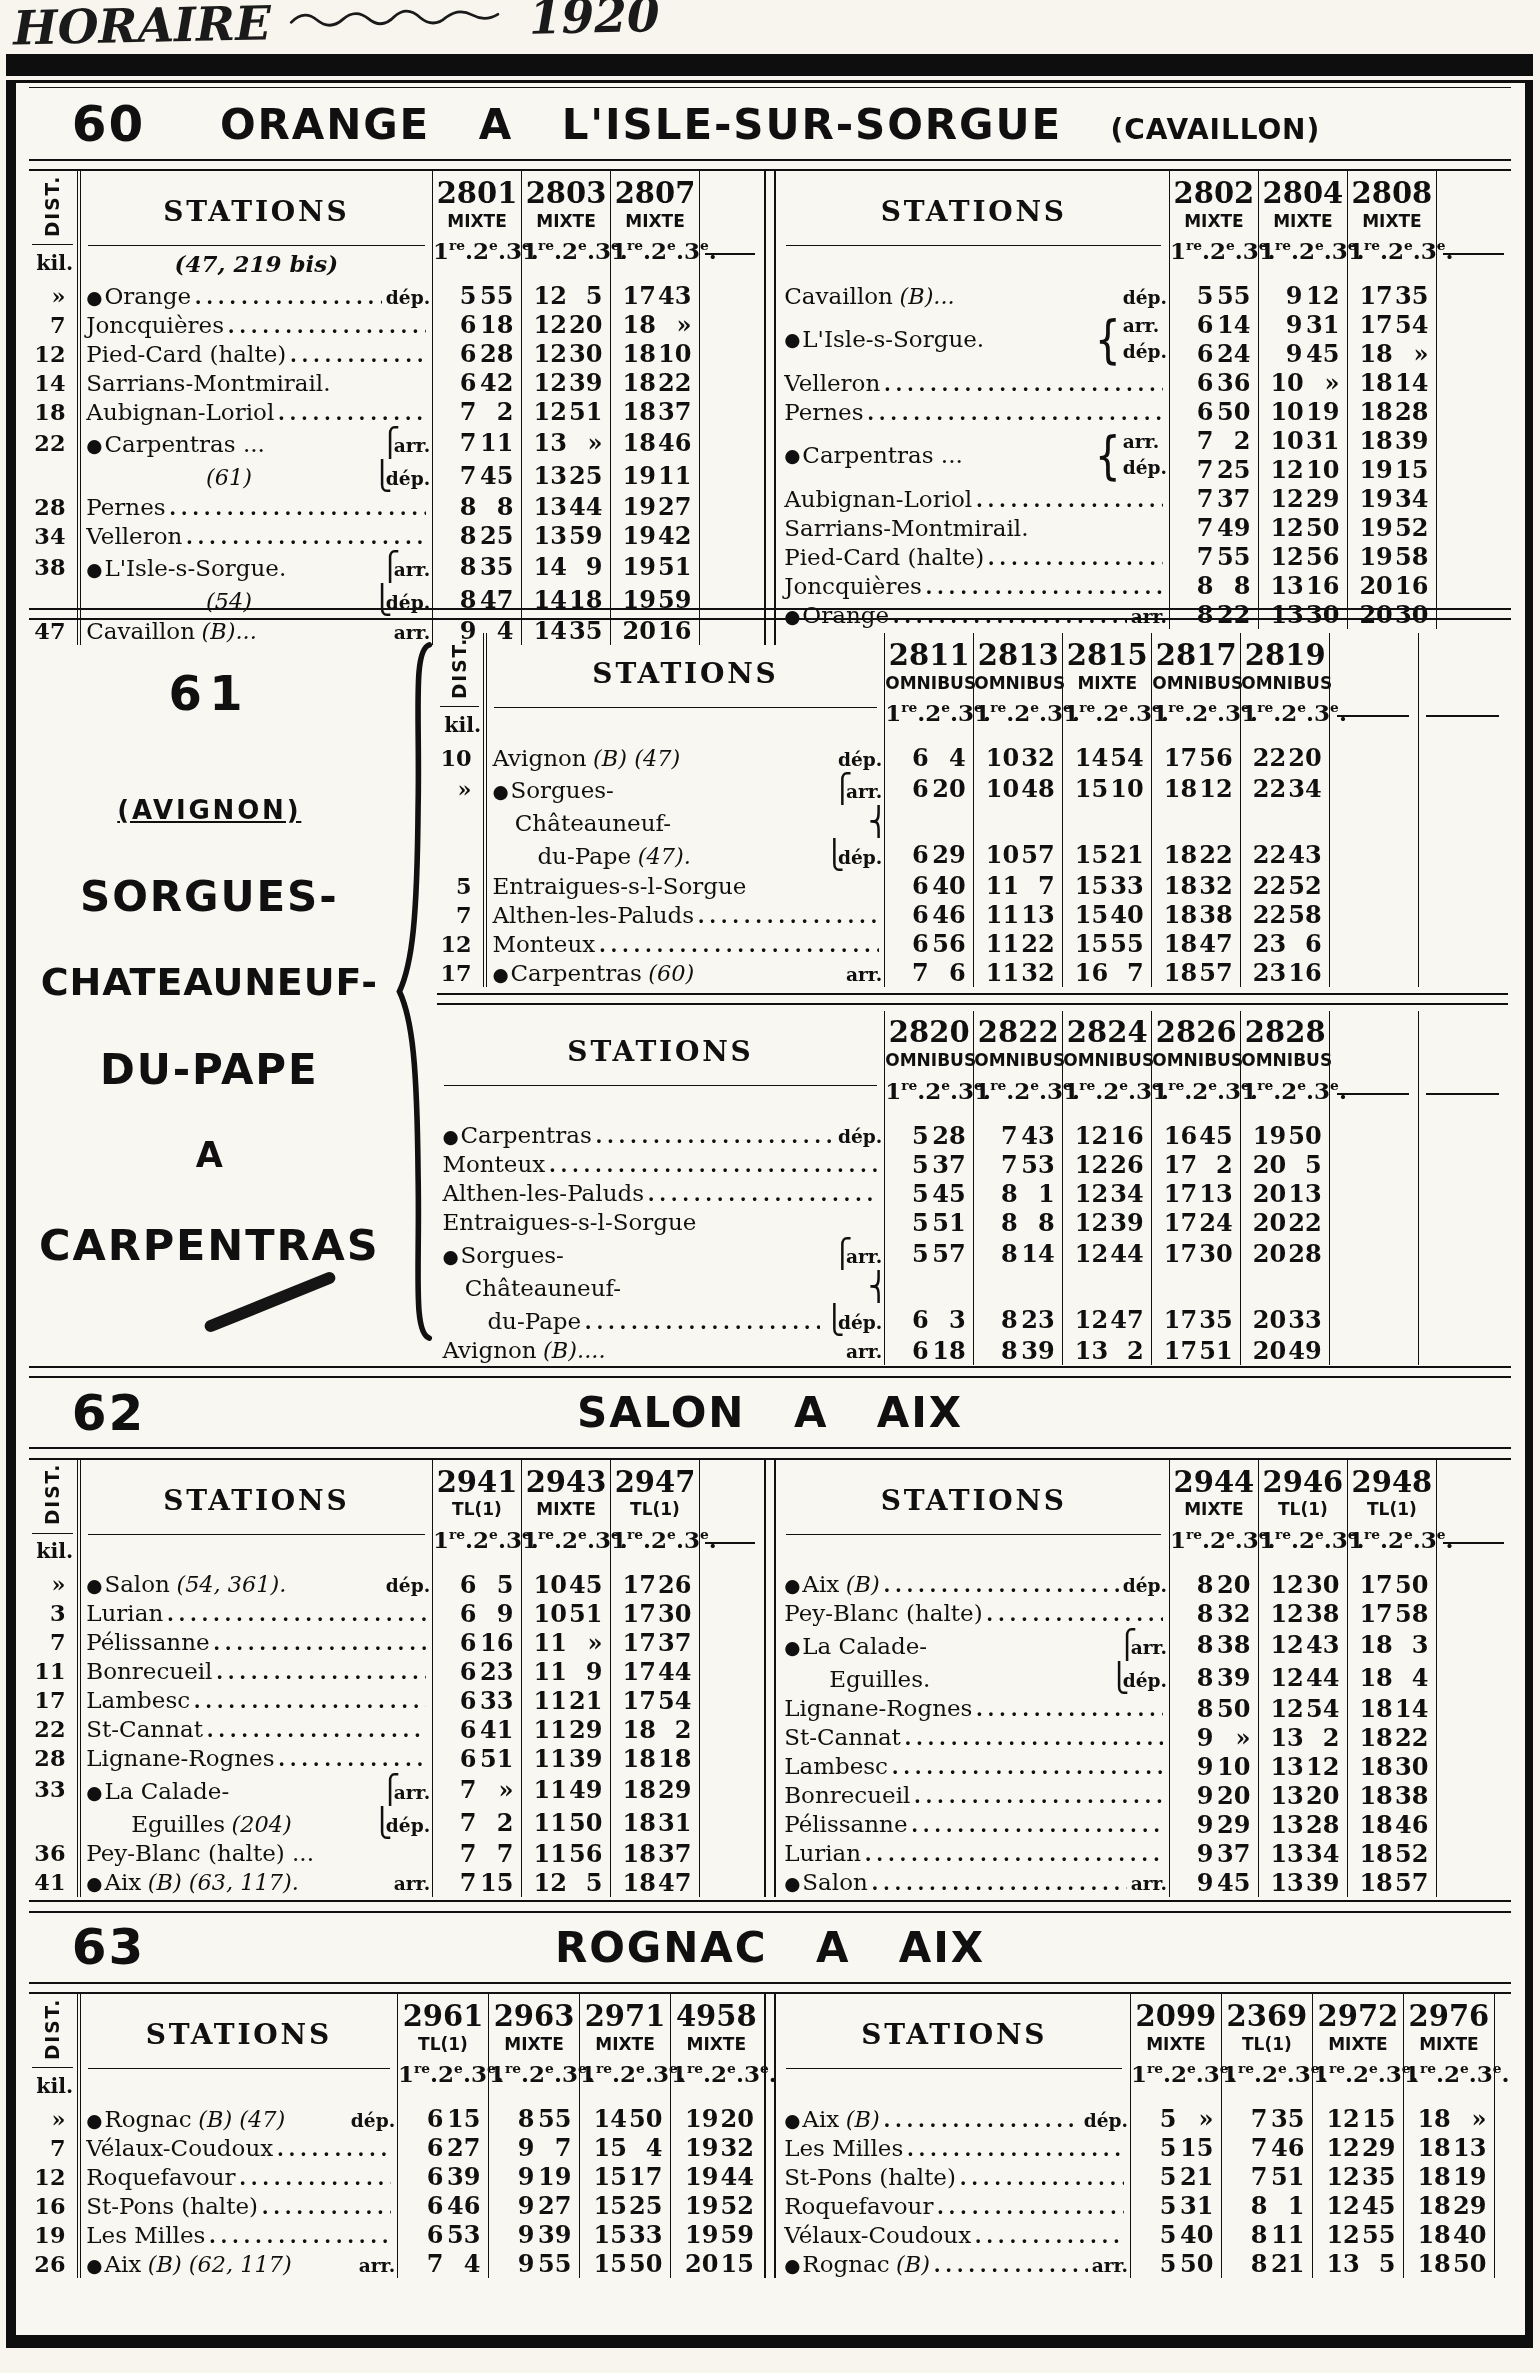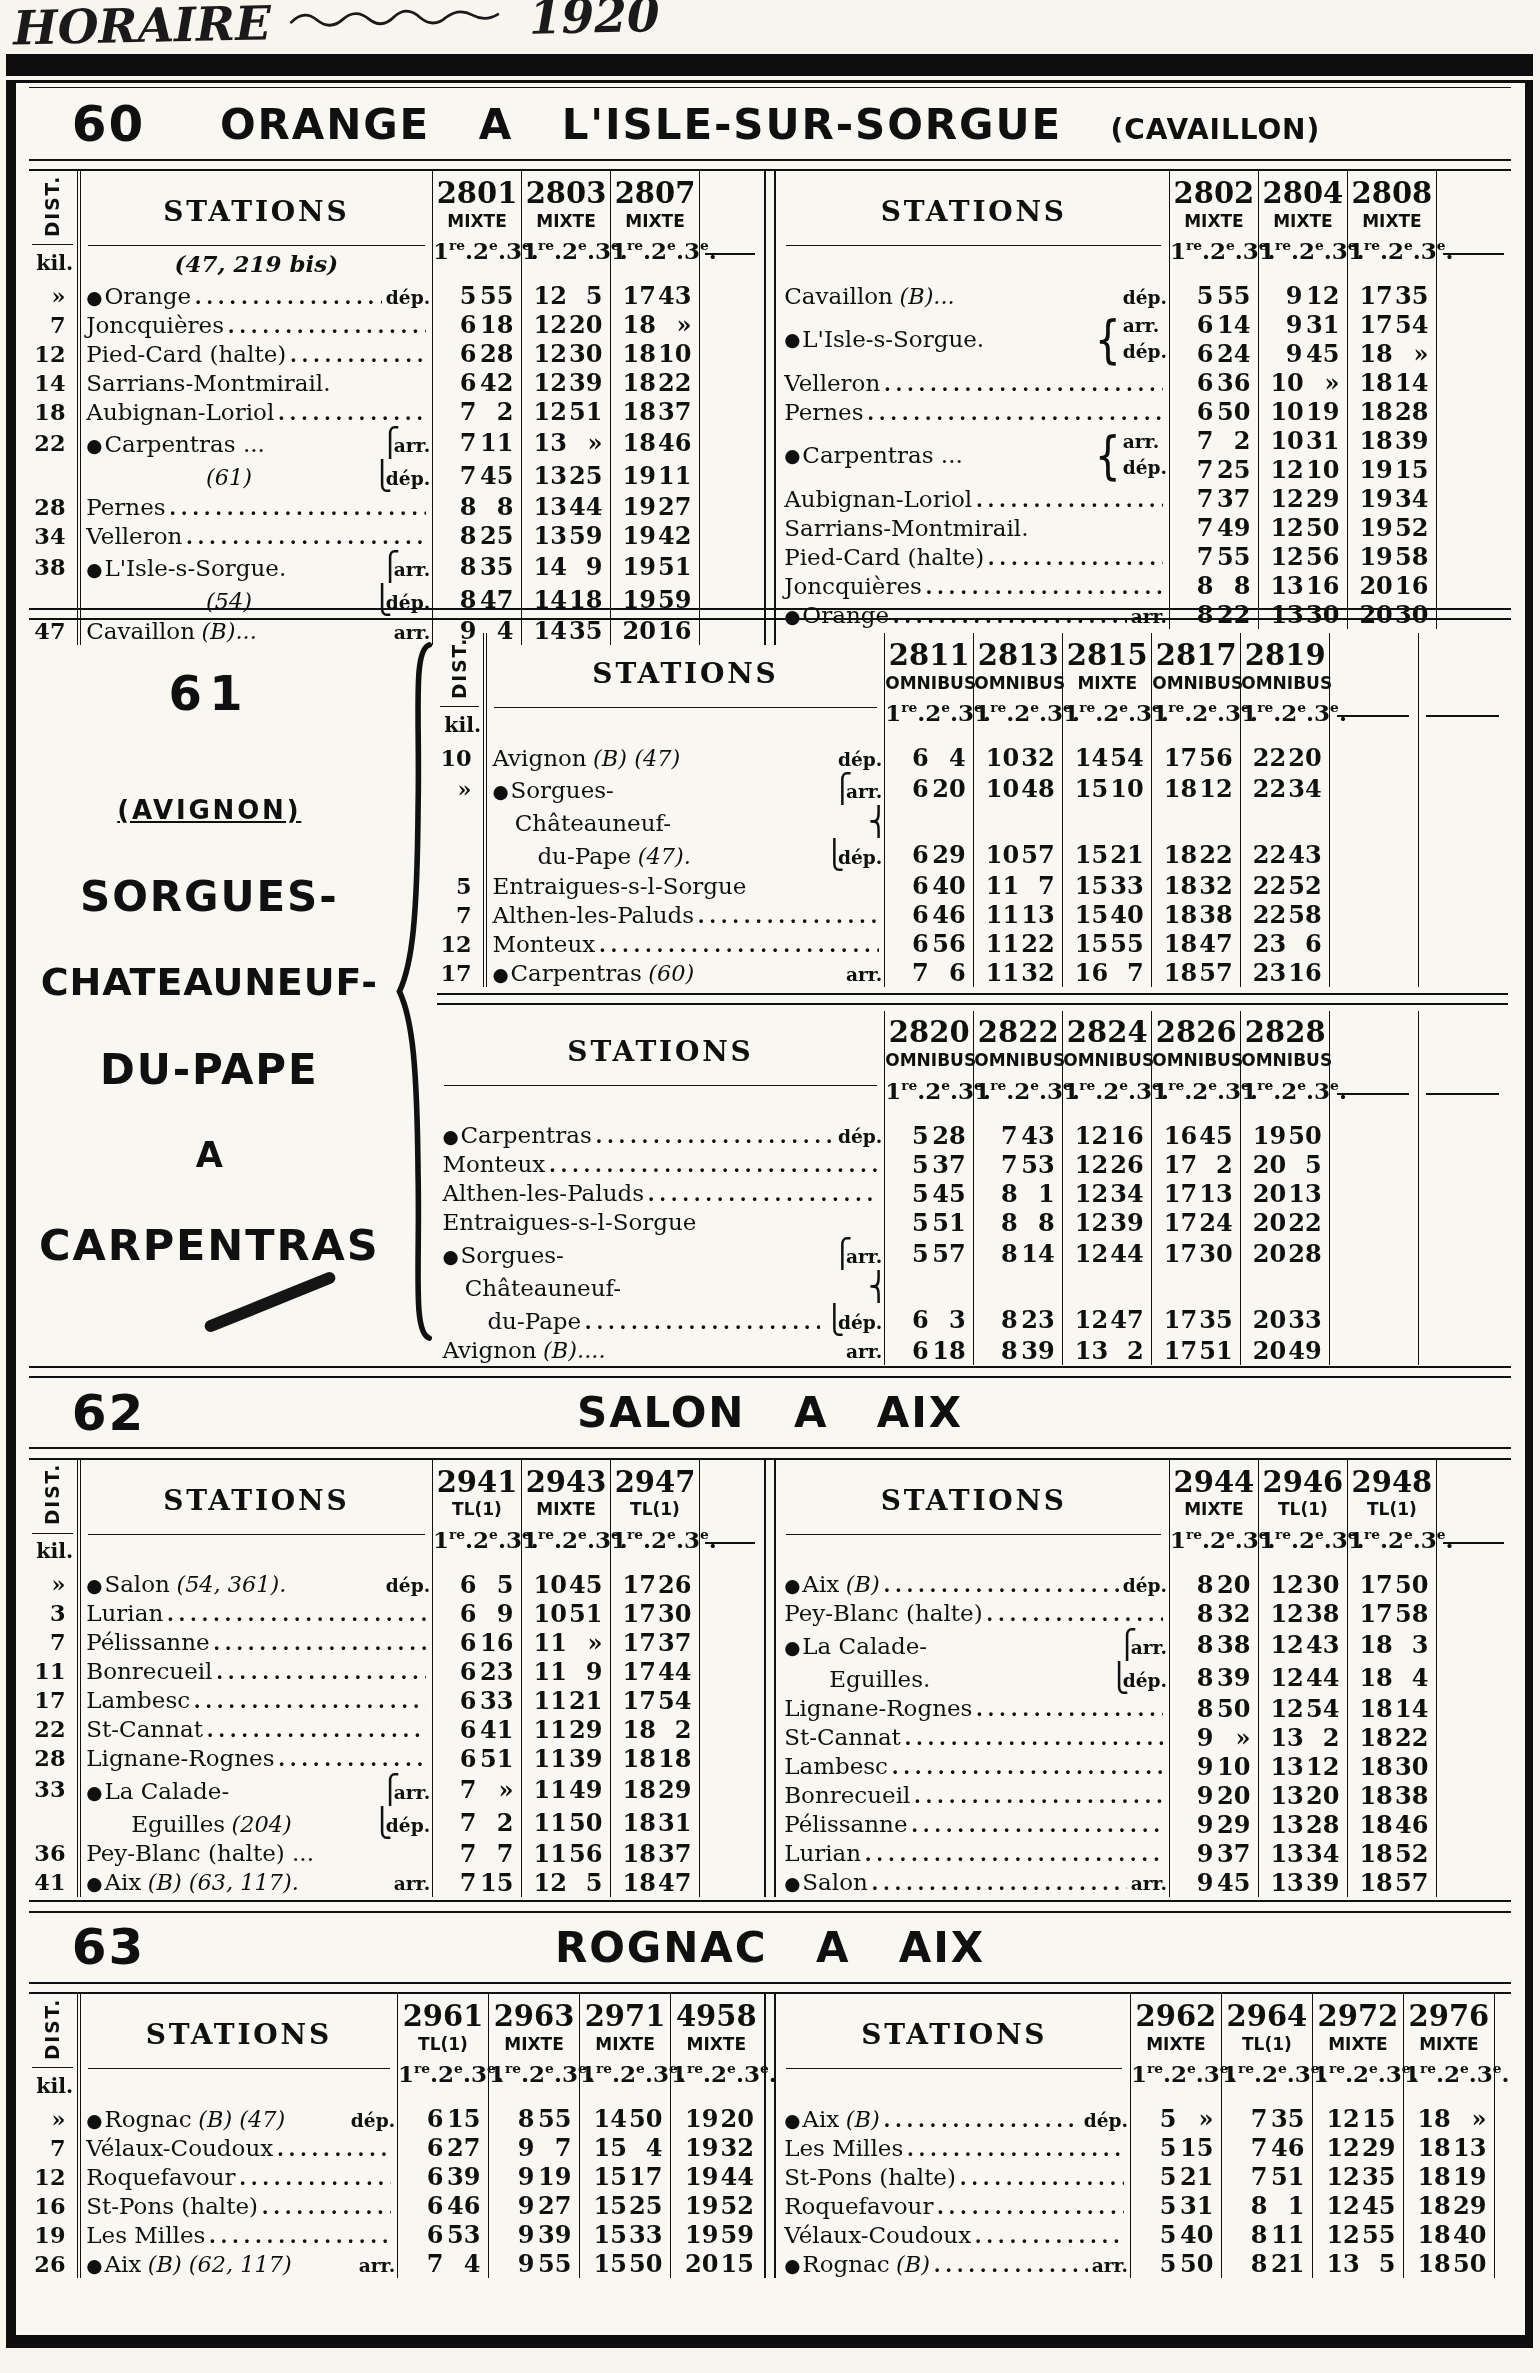--- a/index.html
+++ b/index.html
@@ -1486,26 +1486,26 @@
               <col style="width: 17px;">
             </colgroup>
             <thead>
               <tr>
                 <th class="st-h">
                   <div class="stl">STATIONS</div>
                   <div class="hline"></div>
                   <div class="stn"></div>
                 </th>
                 <th class="tr-h">
-                  <div class="tnum">2962</div>
+                  <div class="tnum">2099</div>
                   <div class="ttype">MIXTE</div>
                   <div class="tcls">1<sup>re</sup>.2<sup>e</sup>.3<sup>e</sup>.</div>
                 </th>
                 <th class="tr-h">
-                  <div class="tnum">2964</div>
+                  <div class="tnum">2369</div>
                   <div class="ttype">TL(1)</div>
                   <div class="tcls">1<sup>re</sup>.2<sup>e</sup>.3<sup>e</sup>.</div>
                 </th>
                 <th class="tr-h">
                   <div class="tnum">2972</div>
                   <div class="ttype">MIXTE</div>
                   <div class="tcls">1<sup>re</sup>.2<sup>e</sup>.3<sup>e</sup>.</div>
                 </th>
                 <th class="tr-h">
                   <div class="tnum">2976</div>

